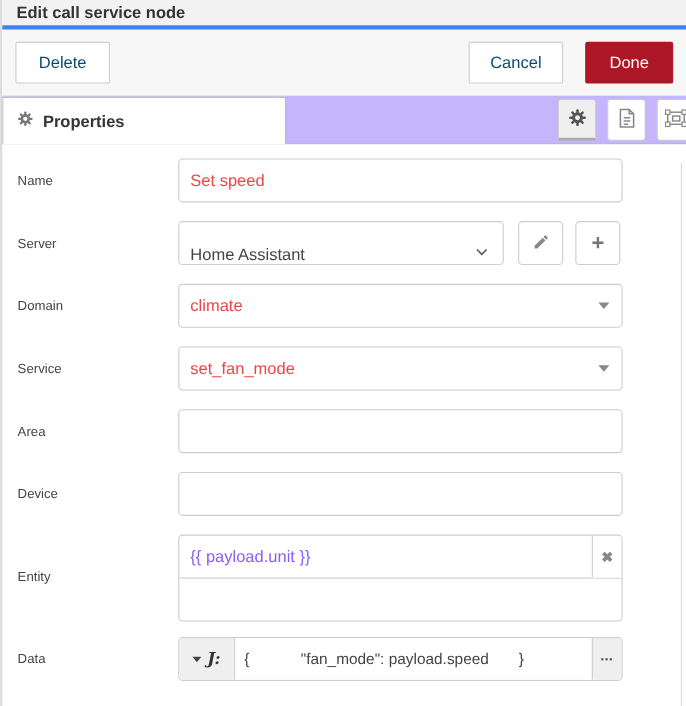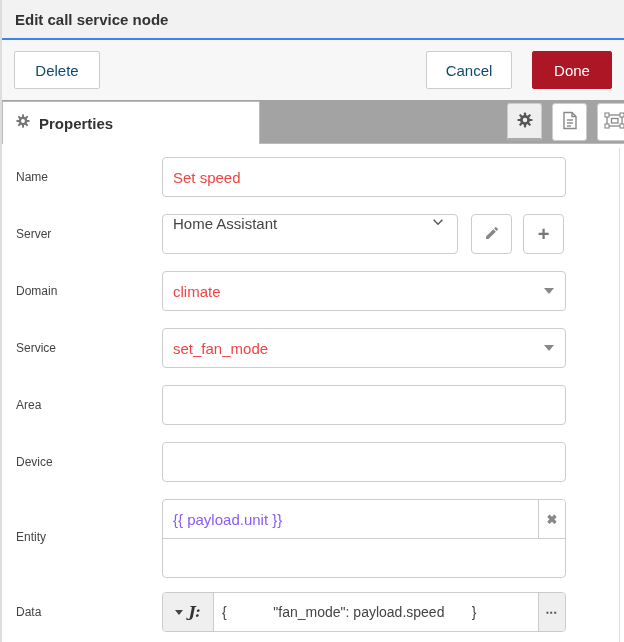--- a/index.html
+++ b/index.html
@@ -3,38 +3,38 @@
 <meta charset="utf-8">
 <style>
   html,body { margin:0; padding:0; background:#fff; }
   .tray {
     position:relative; width:624px; height:642px; box-sizing:border-box;
     background:#fff; border-left:2px solid #ddd; overflow:hidden;
     font-family:"Liberation Sans", sans-serif; color:#444;
   }
   
   .tray-header {
-    height:40px; background:#f2f2f2; border-bottom:2px solid #3b82f6;
+    height:27px; background:#f2f2f2; border-bottom:4px solid #3b82f6;
     display:flex; align-items:center; padding-left:13px; box-sizing:border-box;
   }
   .tray-title { font-size:15px; font-weight:bold; color:#333; }
   
   .tray-toolbar {
     height:60px; background:#f7f7f7; display:flex; align-items:center;
     padding:0 12px; box-sizing:border-box;
   }
   .btn {
     height:38px; min-width:86px; box-sizing:border-box; padding:0 16px;
     background:#fff; border:1px solid #ccc; border-radius:2px;
     color:#0c4a6e; font-size:15px; font-family:inherit; cursor:pointer;
   }
   .btn-delete { margin-right:auto; }
   .btn-done { background:#AD1625; border-color:#AD1625; color:#fff; min-width:80px; margin-left:20px; }
   
-  .tab-bar { position:relative; height:44px; background:#a3a3a3; }
+  .tab-bar { position:relative; height:44px; background:#c4b5fd; }
   .tab-bar::after { content:""; position:absolute; left:0; right:0; bottom:0; height:1px; background:#bbb; }
   .tab {
     position:absolute; left:0; top:1px; width:258px; height:43px; box-sizing:border-box;
     background:#fff; border:1px solid #bbb; border-bottom:none; z-index:2;
     display:flex; align-items:center; gap:9px; padding-left:13px; cursor:pointer;
   }
   .tab-label { font-size:15px; font-weight:bold; color:#333; }
   .tab-icons { position:absolute; right:-8px; top:3px; display:flex; gap:10px; z-index:1; }
   .icon-btn {
     width:35px; height:38px; box-sizing:border-box; padding:0;
@@ -47,21 +47,21 @@
   .form-row { display:flex; align-items:center; margin:0 0 17px 0; padding-left:14px; }
   .form-row label { width:146px; flex:none; font-size:12px; color:#444; }
   .input {
     width:404px; height:40px; box-sizing:border-box; background:#fff;
     border:1px solid #ccc; border-radius:4px; padding:6px 10px;
     font-size:15px; color:#ef4444; font-family:inherit; outline:none;
   }
   .select-box {
     width:296px; height:40px; box-sizing:border-box; background:#fff;
     border:1px solid #ccc; border-radius:4px; padding:0 12px 0 10px;
-    display:flex; align-items:flex-start; justify-content:space-between;
+    display:flex; align-items:flex-end; justify-content:space-between;
     font-size:15px; color:#444; cursor:pointer;
   }
   .sq-btn {
     width:41px; height:40px; box-sizing:border-box; background:#fff;
     border:1px solid #ccc; border-radius:4px; display:flex; align-items:center;
     justify-content:center; cursor:pointer; margin-left:13px; padding:0;
   }
   .sq-btn.plus { margin-left:11px; }
   .plus-glyph { font-size:20px; font-weight:bold; color:#777; line-height:1; }
   .combo { position:relative; width:404px; }

